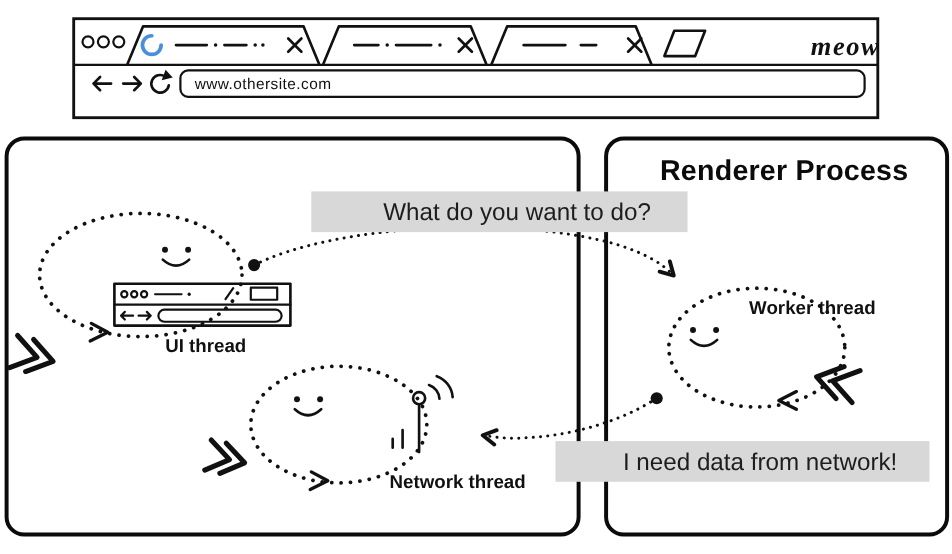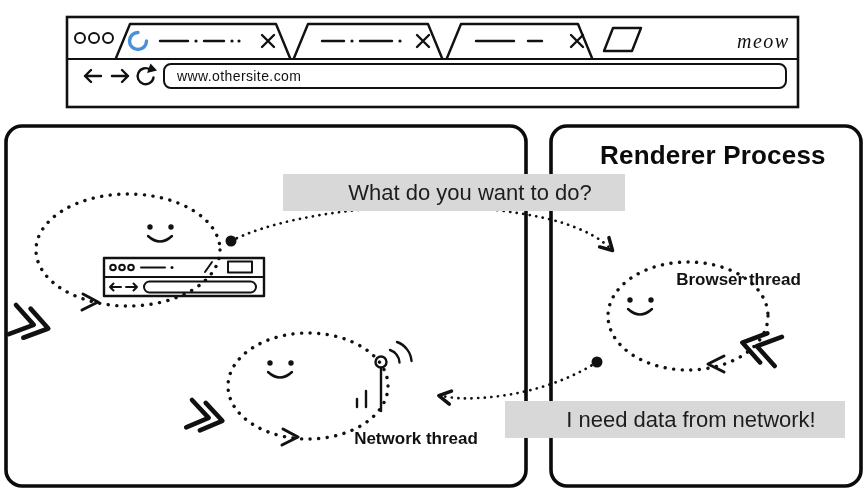--- a/index.html
+++ b/index.html
@@ -14,22 +14,22 @@
   .dotArrow { fill:none; stroke:#111; stroke-width:2.7; stroke-linecap:round; stroke-dasharray:0.1 6.5; }
   .head { fill:none; stroke:#111; stroke-width:3; stroke-linecap:round; stroke-linejoin:round; }
   .chev polyline { fill:none; stroke:#111; stroke-width:4.6; stroke-linecap:round; stroke-linejoin:round; }
 
   .process-title { font-size:26px; font-weight:bold; letter-spacing:0.2px; color:#0b0b0b; white-space:nowrap; }
   .bubble { background:#d8d8d8; display:flex; align-items:center; justify-content:center;
             font-size:22px; color:#1d1d1d; white-space:nowrap;padding-left:32px; }
   .thread-label { font-size:17px; font-weight:bold; text-align:center; color:#111; white-space:nowrap; }
   .address-bar { border:2.5px solid #111; border-radius:8px; display:flex; align-items:center;
                  padding-left:12px; font-size:14px; letter-spacing:0.4px; background:#fff; color:#111; }
-  .brand { font-family:"Liberation Serif", serif; font-style:italic; font-weight:normal;
-           font-size:20px; letter-spacing:1.5px; color:#111; }
+  .brand { font-family:"Liberation Serif", serif; font-style:italic; font-weight:bold;
+           font-size:24px; letter-spacing:1.5px; color:#111; }
 </style>
 </head>
 <body>
 
 <div id="canvas">
 
   <svg id="art" width="865" height="504" viewBox="0 0 865 504" xmlns="http://www.w3.org/2000/svg">
     <defs>
       <marker id="arrowhead" viewBox="0 0 12 12" refX="8.5" refY="6" markerWidth="6.5" markerHeight="6.5" orient="auto-start-reverse">
         <path d="M2,1.5 L10,6 L2,10.5" fill="none" stroke="#111" stroke-width="2.4" stroke-linecap="round" stroke-linejoin="round"></path>
@@ -181,17 +181,18 @@
 
   <div class="overlay brand" style="left:737px; top:30px;">meow</div>
 
 
   <div class="overlay process-title" style="left:600px; top:140px;">Renderer Process</div>
 
   <div class="overlay bubble" style="left:283px; top:174px; width:342px; height:37px;">What do you want to do?</div>
 
   <div class="overlay bubble" style="left:505px; top:401px; width:340px; height:37px;">I need data from network!</div>
 
+  <div class="overlay thread-label" style="left:132px; top:305px; width:110px;">UI thread</div>
 
   <div class="overlay thread-label" style="left:341px; top:429px; width:150px;">Network thread</div>
 
-  <div class="overlay thread-label" style="left:666px; top:270px; width:145px;">Browser thread</div>
+  <div class="overlay thread-label" style="left:666px; top:270px; width:145px;">Worker thread</div>
 </div>
 
 </body></html>

